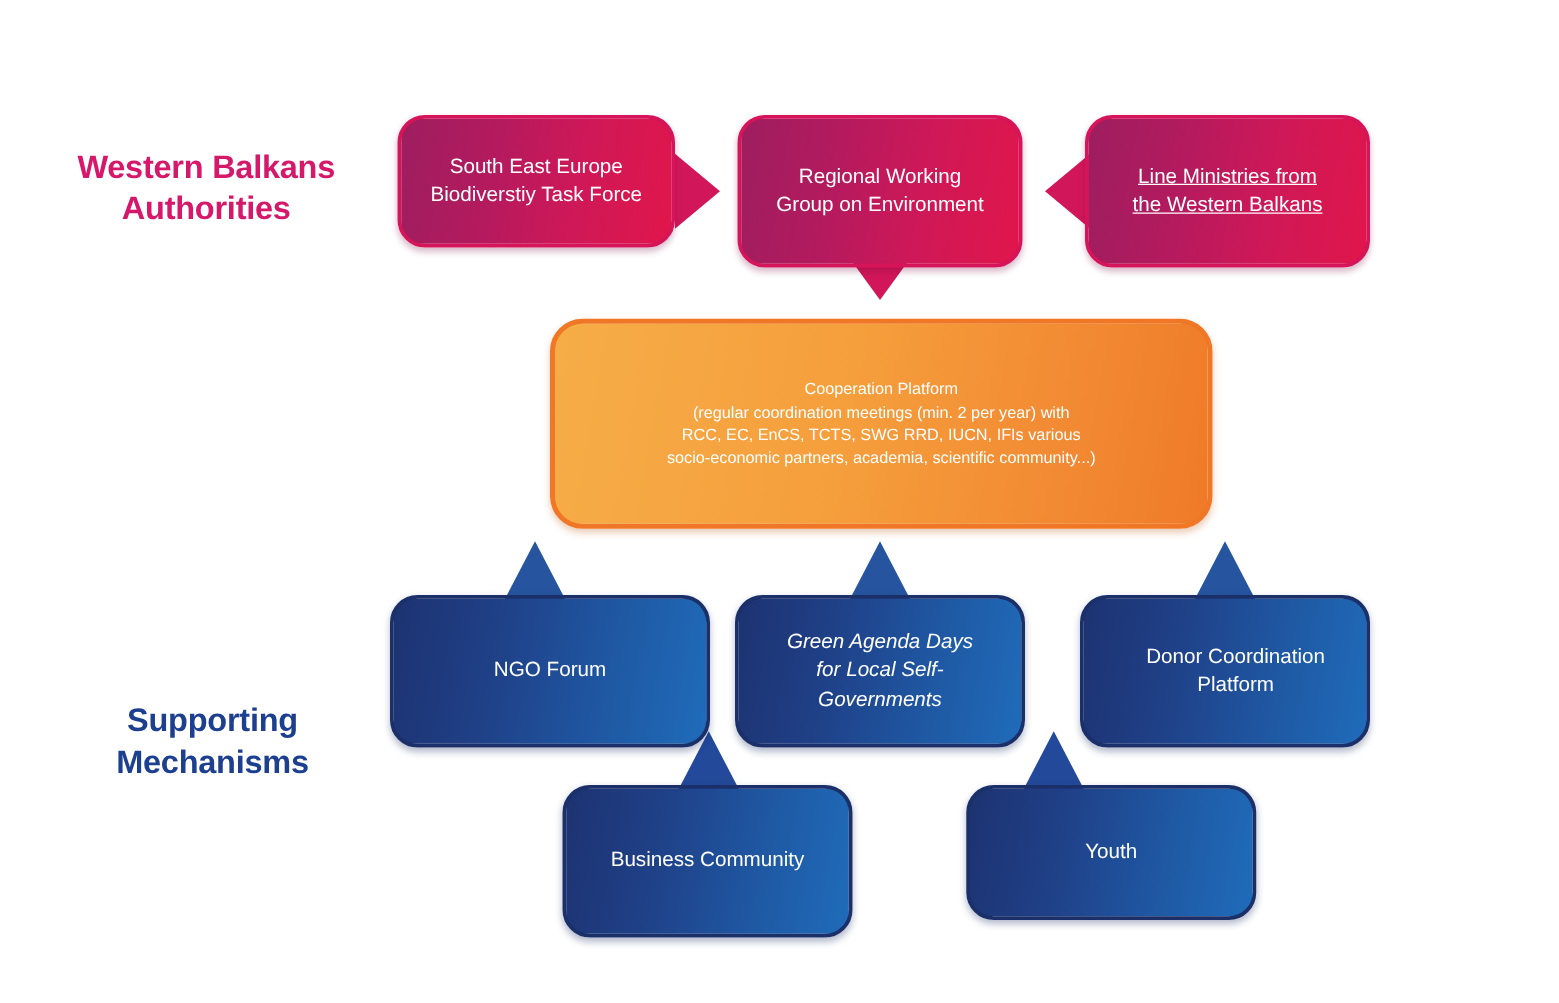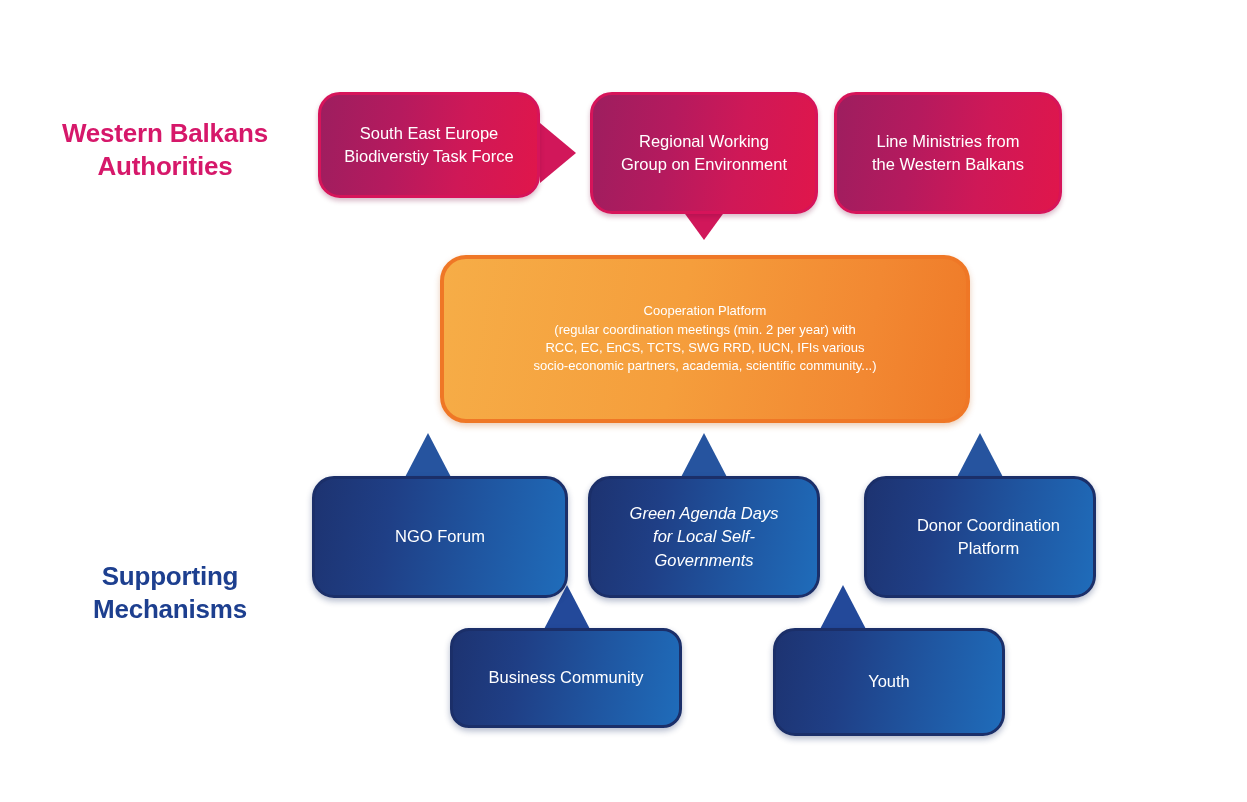--- a/index.html
+++ b/index.html
@@ -138,21 +138,21 @@
 
   <div class="tail pink-left" style="left:836px; top:123px;"></div>
 
   <div class="tail pink-down" style="left:672px; top:196px;"></div>
 
   <div class="node pink" style="left:590px; top:92px; width:228px; height:122px;">
     <span class="node-text">Regional Working
 Group on Environment</span>
   </div>
 
-  <div class="node pink" style="left:834px; top:92px; width:228px; height:122px;">
+  <div class="node pink" style="left:868px; top:92px; width:228px; height:122px;text-decoration:underline;">
     <span class="node-text">Line Ministries from
 the Western Balkans</span>
   </div>
 
   <div class="node orange" style="left:440px; top:255px; width:530px; height:168px;">
     <span class="node-text">Cooperation Platform
 (regular coordination meetings (min. 2 per year) with
 RCC, EC, EnCS, TCTS, SWG RRD, IUCN, IFIs various
 socio-economic partners, academia, scientific community...)</span>
   </div>
@@ -172,21 +172,21 @@
 
   <div class="tail blue-up" style="left:955px; top:433px;"></div>
 
   <div class="node blue" style="left:864px; top:476px; width:232px; height:122px;padding-left:17px;">
     <span class="node-text">Donor Coordination
 Platform</span>
   </div>
 
   <div class="tail blue-up dark" style="left:542px; top:585px;"></div>
 
-  <div class="node blue" style="left:450px; top:628px; width:232px; height:100px;border-radius:19px;">
+  <div class="node blue" style="left:450px; top:628px; width:232px; height:122px;">
     <span class="node-text">Business Community</span>
   </div>
 
   <div class="tail blue-up dark" style="left:818px; top:585px;"></div>
 
   <div class="node blue" style="left:726px; top:628px; width:232px; height:108px;margin-left:47px;">
     <span class="node-text">Youth</span>
   </div>
 
 </div>

